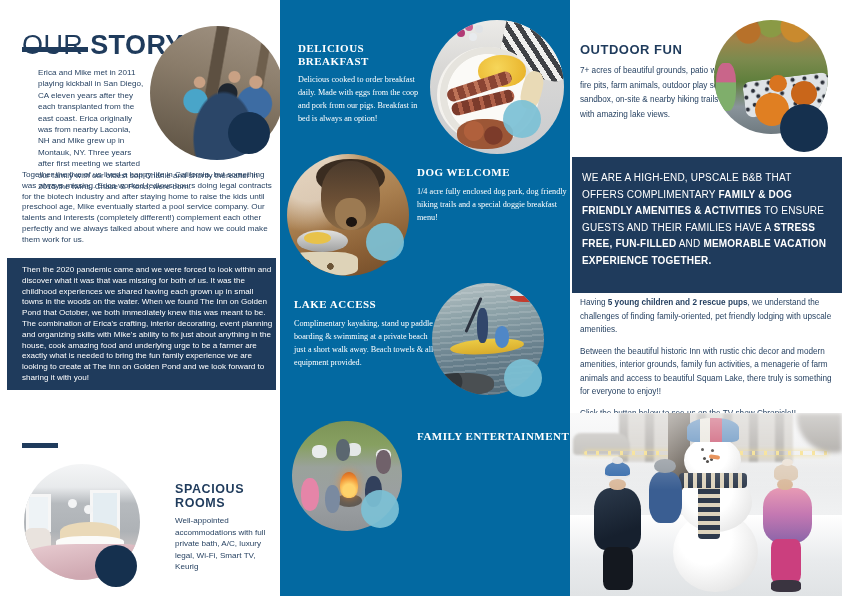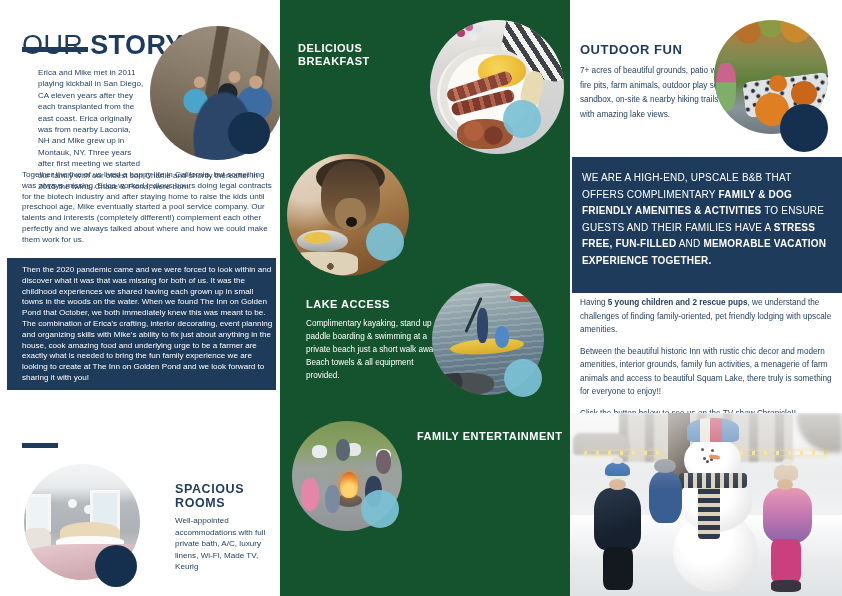--- a/index.html
+++ b/index.html
@@ -27,27 +27,27 @@
               padding:7px 0 0 15px;}
   .navy-block p{margin:0;color:#fff;font-size:8.1px;line-height:10.8px;}
   .h2{position:absolute;left:22px;top:398px;font-size:21px;line-height:22px;letter-spacing:.2px;font-weight:400;margin:0;}
   .h2 strong{font-weight:700;}
   .rule-reim{position:absolute;left:22px;top:443px;width:36px;height:4.5px;background:#1f3b5c;}
   .rooms-text{position:absolute;left:175px;top:482px;width:98px;}
   .rooms-text h3{margin:0 0 5px 0;font-size:12.5px;line-height:14px;letter-spacing:.6px;font-weight:700;}
   .rooms-text p{margin:0;font-size:8.1px;line-height:11.5px;}
 
   
-  .panel-mid{position:absolute;left:280px;top:0;width:290px;height:596px;background:#14532d;color:#fff;}
+  .panel-mid{position:absolute;left:280px;top:0;width:290px;height:596px;background:#0369a1;color:#fff;font-family:Liberation Serif, serif;}
   .sec{position:absolute;}
   .sec h3{margin:0 0 6px 0;font-size:11px;line-height:12.5px;letter-spacing:.5px;font-weight:700;color:#fff;}
   .sec p{margin:0;font-size:8.2px;line-height:13px;color:#fff;}
   .sec1{left:18px;top:42px;width:132px;}
   .sec2{left:137px;top:166px;width:150px;}
-  .sec3{left:26px;top:298px;width:140px;}
+  .sec3{left:14px;top:298px;width:140px;}
   .sec4{left:137px;top:430px;width:153px;}
 
   
   .panel-right{position:absolute;left:570px;top:0;width:272px;height:596px;background:#fff;}
   .outdoor{position:absolute;left:10px;top:42px;width:152px;}
   .outdoor h3{margin:0 0 7px 0;font-size:13px;letter-spacing:.5px;font-weight:700;color:#1f3b5c;}
   .outdoor p{margin:0;font-size:8.2px;line-height:14.5px;color:#1f3b5c;}
   .quote{position:absolute;left:2px;top:157px;width:270px;height:136px;background:#1f3b5c;
          padding:13px 14px 0 10px;color:#fff;font-size:10px;line-height:16.5px;letter-spacing:.2px;}
   .rp-body{position:absolute;left:10px;top:296px;width:254px;font-size:8.2px;line-height:13.5px;color:#1f3b5c;}
@@ -241,28 +241,29 @@
         <div class="bed-chair"></div>
         <div class="bed-head"></div>
         <div class="bed-pillow"></div>
         <div class="bed-blanket"></div>
       </div>
       <div class="accent dark" style="left:71px;top:81px;width:42px;height:42px;"></div>
     </div>
 
     <div class="rooms-text">
       <h3>SPACIOUS ROOMS</h3>
-      <p>Well-appointed accommodations with full private bath, A/C, luxury linens, Wi-Fi, Made TV, Keurig</p>
+      <p>Well-appointed accommodations with full private bath, A/C, luxury legal, Wi-Fi, Smart TV, Keurig</p>
     </div>
   </section>
 
   <section class="panel-mid">
 
     <div class="sec sec1">
       <h3>DELICIOUS BREAKFAST</h3>
+      <p>Delicious cooked to order breakfast daily. Made with eggs from the coop and pork from our pigs. Breakfast in bed is always an option!</p>
     </div>
     <div class="phwrap" style="left:150px;top:20px;width:134px;height:134px;">
       <div class="ph brk-art">
         <div class="brk-napkin"></div>
         <div class="brk-flowers"></div>
         <div class="brk-plate"></div>
         <div class="brk-eggs"></div>
         <div class="brk-bacon1"></div>
         <div class="brk-bacon2"></div>
         <div class="brk-toast"></div>
@@ -276,20 +277,24 @@
         <div class="dog-ears"></div>
         <div class="dog-head"></div>
         <div class="dog-snout"></div>
         <div class="dog-nose"></div>
         <div class="dog-bowl-metal"></div>
         <div class="dog-food"></div>
         <div class="dog-bowl-cream"></div>
       </div>
       <div class="accent teal" style="left:79px;top:69px;width:38px;height:38px;"></div>
     </div>
+    <div class="sec sec2">
+      <h3>DOG WELCOME</h3>
+      <p>1/4 acre fully enclosed dog park, dog friendly hiking trails and a special doggie breakfast menu!</p>
+    </div>
 
     <div class="sec sec3">
       <h3>LAKE ACCESS</h3>
       <p>Complimentary kayaking, stand up paddle boarding &amp; swimming at a private beach just a short walk away. Beach towels &amp; all equipment provided.</p>
     </div>
     <div class="phwrap" style="left:152px;top:283px;width:112px;height:112px;">
       <div class="ph lake-art">
         <div class="lake-boat"></div>
         <div class="lake-paddle"></div>
         <div class="lake-board"></div>

